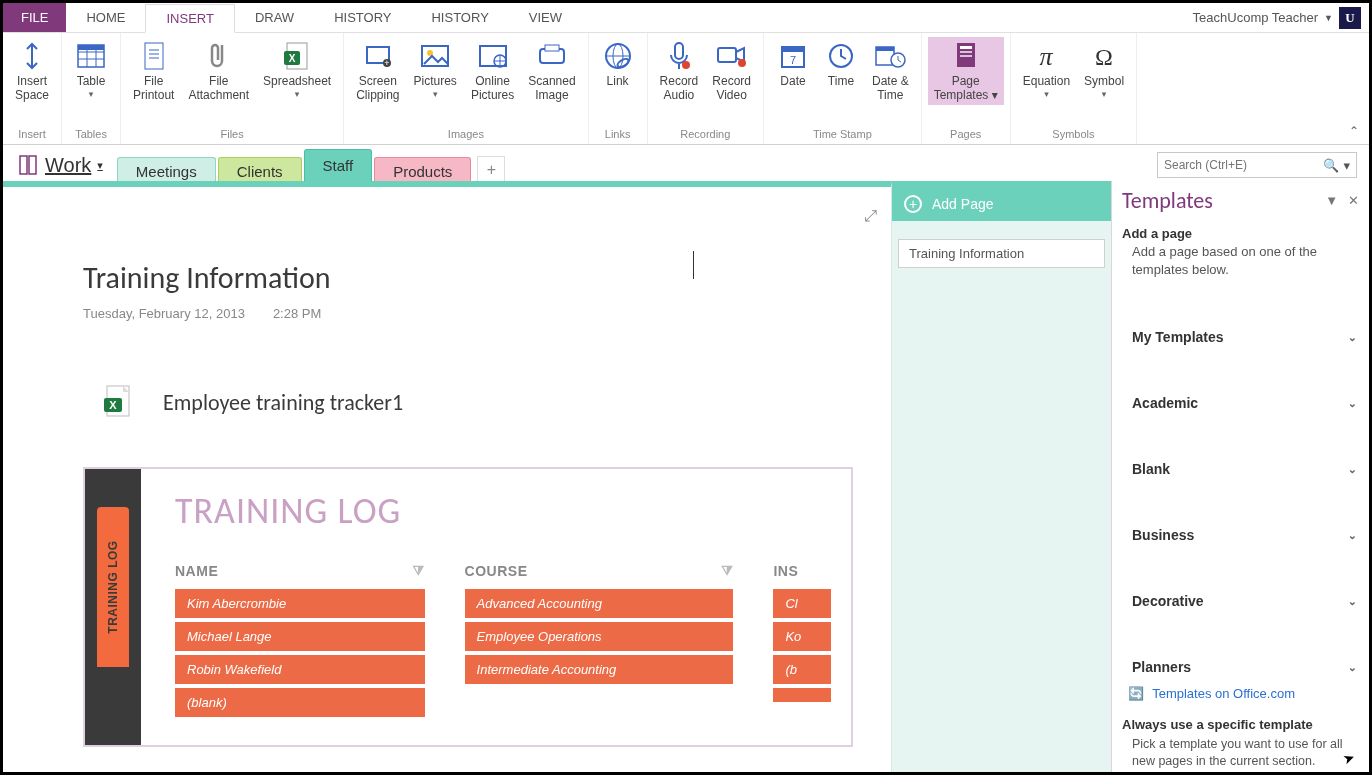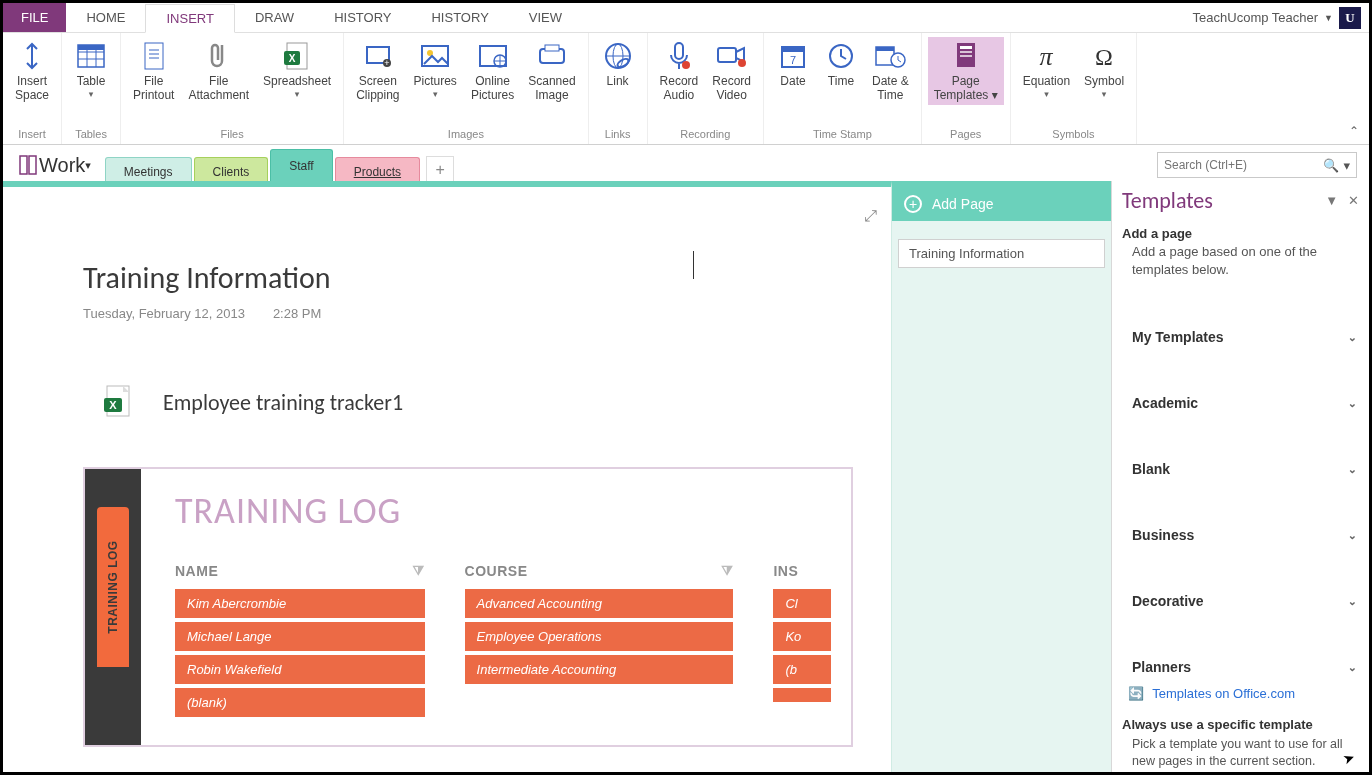--- a/index.html
+++ b/index.html
@@ -20,26 +20,26 @@
   .ribbon-group-items { display: flex; gap: 2px; }
   .ribbon-group-label { font-size: 11px; color: #888; padding-bottom: 2px; }
   .ribbon-btn { display: flex; flex-direction: column; align-items: center; justify-content: flex-start; padding: 2px 6px; cursor: pointer; min-width: 46px; text-align: center; }
   .ribbon-btn .icon { width: 34px; height: 34px; display: flex; align-items: center; justify-content: center; }
   .ribbon-btn .lbl { font-size: 12px; color: #444; line-height: 1.15; margin-top: 2px; white-space: pre-line; }
   .ribbon-btn.highlight { background: #e7c7e4; }
   .ribbon-caret { position: absolute; right: 10px; bottom: 6px; font-size: 12px; color: #666; cursor: pointer; }
 
   
   .nb-bar { display: flex; align-items: center; height: 36px; background: #fff; border-bottom: 0; position: relative; padding-top: 4px; }
-  .nb-name { display: flex; align-items: center; padding: 0 14px; font-size: 20px; color: #333; cursor: pointer; }
-  .sec-tab { height: 28px; padding: 0 18px; display: flex; align-items: center; font-size: 12px; color: #333; border-radius: 3px 3px 0 0; margin-right: 2px; cursor: pointer; position: relative; top: 4px; }
+  .nb-name { display: flex; align-items: center; gap: 6px; padding: 0 14px; font-size: 20px; color: #333; cursor: pointer; text-decoration: underline; }
+  .sec-tab { height: 28px; padding: 0 18px; display: flex; align-items: center; font-size: 15px; color: #333; border-radius: 3px 3px 0 0; margin-right: 2px; cursor: pointer; position: relative; top: 4px; }
   .sec-meetings { background: #cfeee6; border: 1px solid #8fd4c5; border-bottom: none; }
   .sec-clients  { background: #cde89e; border: 1px solid #a6d05c; border-bottom: none; }
   .sec-staff    { background: #6bd1bb; border: 1px solid #4bbfa6; border-bottom: none; height: 32px; top: 0; font-weight: 500; }
-  .sec-products { background: #f6b8c4; border: 1px solid #e68a9d; border-bottom: none; text-decoration: underline; }
+  .sec-products { background: #f6b8c4; border: 1px solid #e68a9d; border-bottom: none; }
   .sec-add { width: 28px; height: 26px; border: 1px solid #ddd; display: flex; align-items: center; justify-content: center; color: #888; font-size: 16px; margin-left: 4px; cursor: pointer; position: relative; top: 4px; border-bottom: none; }
   .nb-spacer { flex: 1; }
   .search { width: 200px; height: 26px; border: 1px solid #c9c9c9; display: flex; align-items: center; padding: 0 6px; margin-right: 12px; color: #888; position: relative; }
   .search input { border: none; outline: none; width: 100%; font-size: 12px; color: #4d7c0f; }
   .search .mag { position: absolute; right: 6px; color: #555; font-size: 13px; }
 
   
   .workspace { display: flex; height: calc(775px - 30px - 112px - 36px - 6px); }
   .page-canvas { flex: 1; background: #fff; border-top: 6px solid #6bd1bb; position: relative; overflow: hidden; }
   .page-list { width: 220px; background: #e6f5f1; border-left: 1px solid #d0ece4; border-top: 6px solid #6bd1bb; display: flex; flex-direction: column; }

